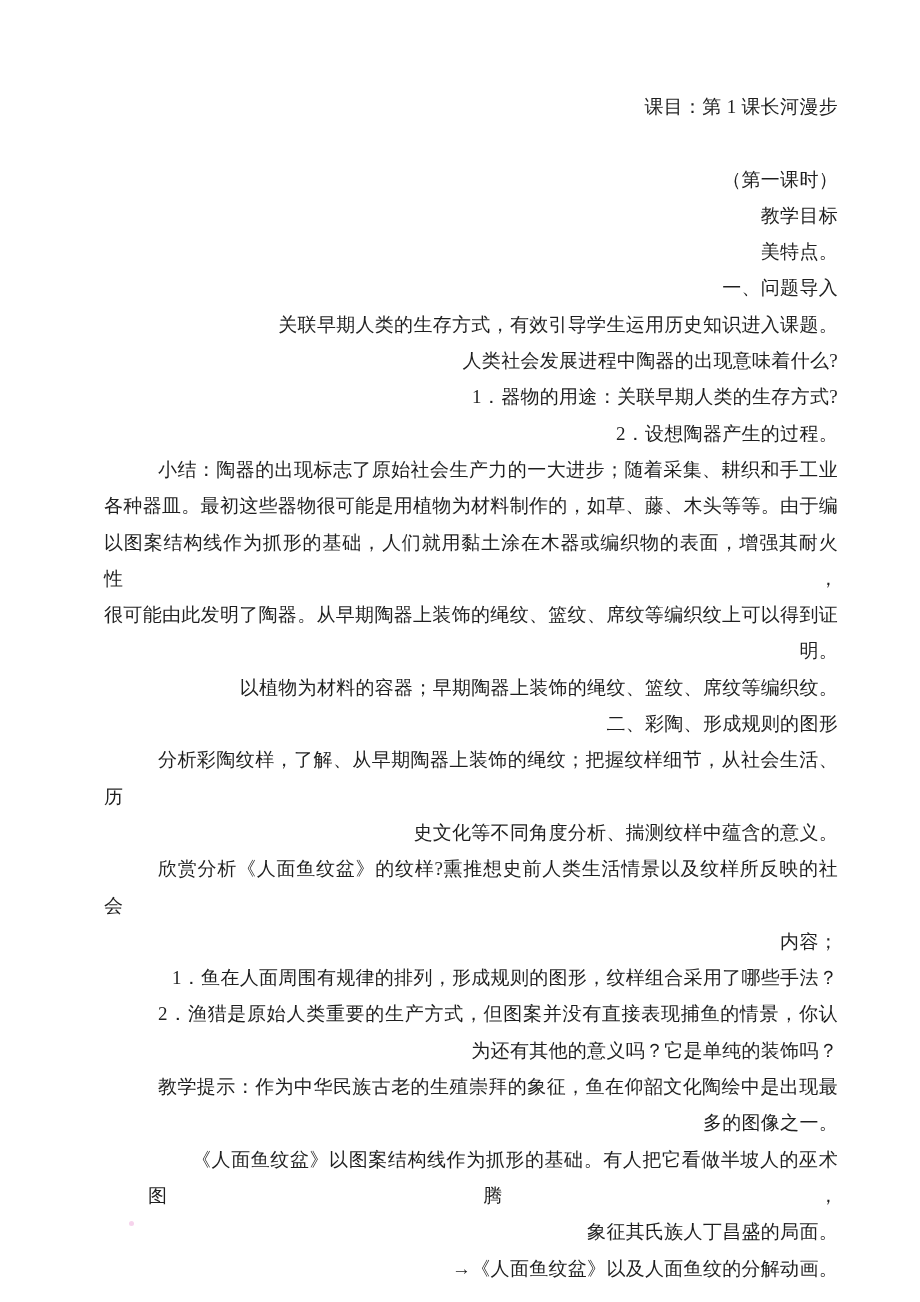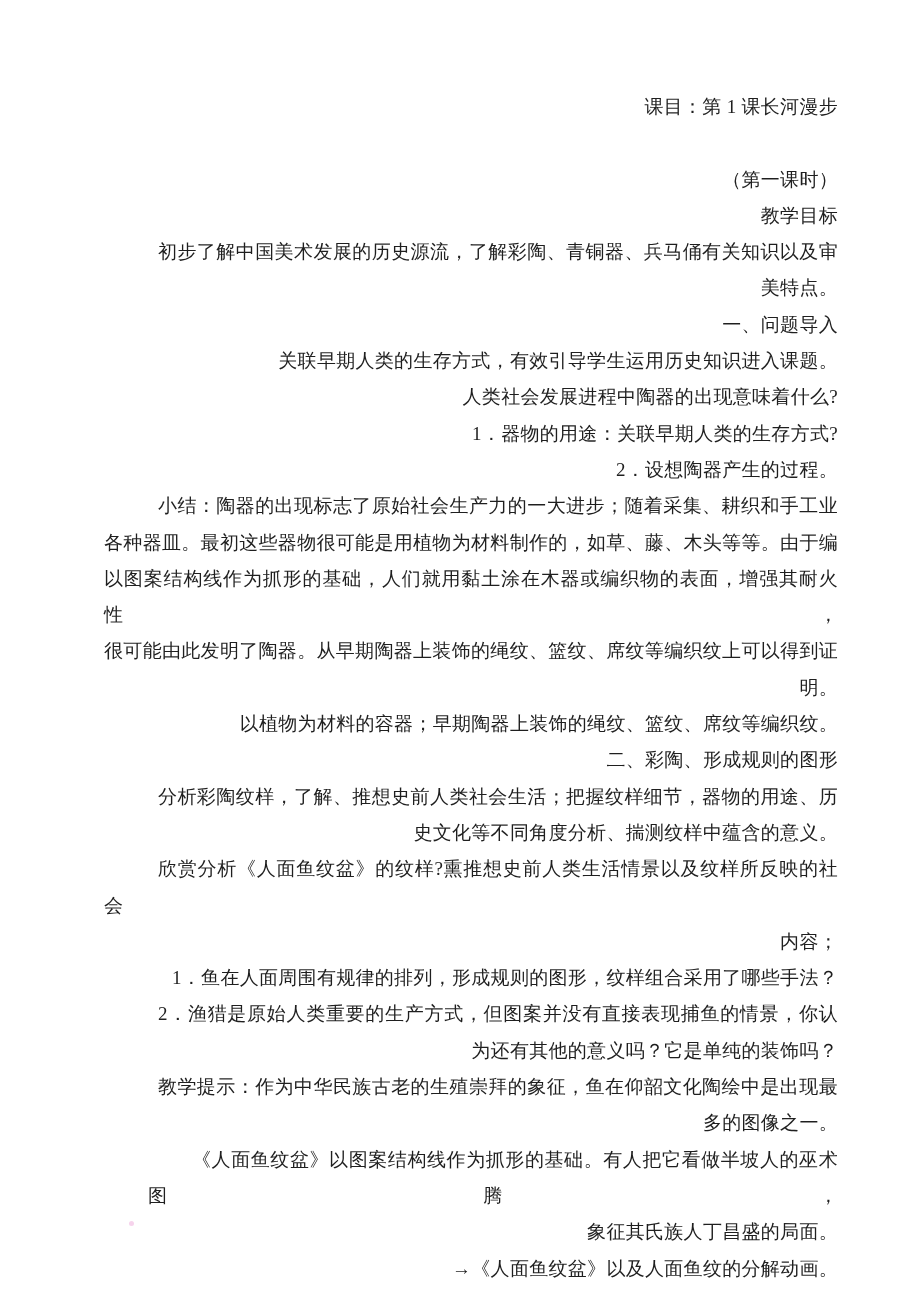--- a/index.html
+++ b/index.html
@@ -52,35 +52,34 @@
   }
 </style>
 </head>
 <body>
 
 <main class="doc-body" id="doc-lines">
     <div class="line para">课目：第 1 课长河漫步</div>
     <div class="line blank" style="visibility: hidden;">&nbsp;</div>
     <div class="line para">（第一课时）</div>
     <div class="line para">教学目标</div>
-    <div class="line para just">初步了解中国美术发展的历史源流，了解彩陶、青铜器、兵马俑有关知识以及审</div>
     <div class="line cont">美特点。</div>
     <div class="line para">一、问题导入</div>
     <div class="line para">关联早期人类的生存方式，有效引导学生运用历史知识进入课题。</div>
     <div class="line para">人类社会发展进程中陶器的出现意味着什么?</div>
     <div class="line para">1．器物的用途：关联早期人类的生存方式?</div>
     <div class="line para">2．设想陶器产生的过程。</div>
     <div class="line para just">小结：陶器的出现标志了原始社会生产力的一大进步；随着采集、耕织和手工业</div>
     <div class="line cont just">各种器皿。最初这些器物很可能是用植物为材料制作的，如草、藤、木头等等。由于编</div>
     <div class="line cont just">以图案结构线作为抓形的基础，人们就用黏土涂在木器或编织物的表面，增强其耐火性，</div>
     <div class="line cont just">很可能由此发明了陶器。从早期陶器上装饰的绳纹、篮纹、席纹等编织纹上可以得到证</div>
     <div class="line cont">明。</div>
     <div class="line para">以植物为材料的容器；早期陶器上装饰的绳纹、篮纹、席纹等编织纹。</div>
     <div class="line para">二、彩陶、形成规则的图形</div>
-    <div class="line para just">分析彩陶纹样，了解、推想史前人类社会生活；把握纹样细节，器物的用途、历</div>
+    <div class="line para just">分析彩陶纹样，了解、从早期陶器上装饰的绳纹；把握纹样细节，从社会生活、历</div>
     <div class="line cont">史文化等不同角度分析、揣测纹样中蕴含的意义。</div>
     <div class="line para just">欣赏分析《人面鱼纹盆》的纹样?熏推想史前人类生活情景以及纹样所反映的社会</div>
     <div class="line cont">内容；</div>
     <div class="line para">1．鱼在人面周围有规律的排列，形成规则的图形，纹样组合采用了哪些手法？</div>
     <div class="line para just">2．渔猎是原始人类重要的生产方式，但图案并没有直接表现捕鱼的情景，你认</div>
     <div class="line cont">为还有其他的意义吗？它是单纯的装饰吗？</div>
     <div class="line para just">教学提示：作为中华民族古老的生殖崇拜的象征，鱼在仰韶文化陶绘中是出现最</div>
     <div class="line cont">多的图像之一。</div>
     <div class="line bracket just">《人面鱼纹盆》以图案结构线作为抓形的基础。有人把它看做半坡人的巫术图腾，</div>
     <div class="line cont">象征其氏族人丁昌盛的局面。</div>

